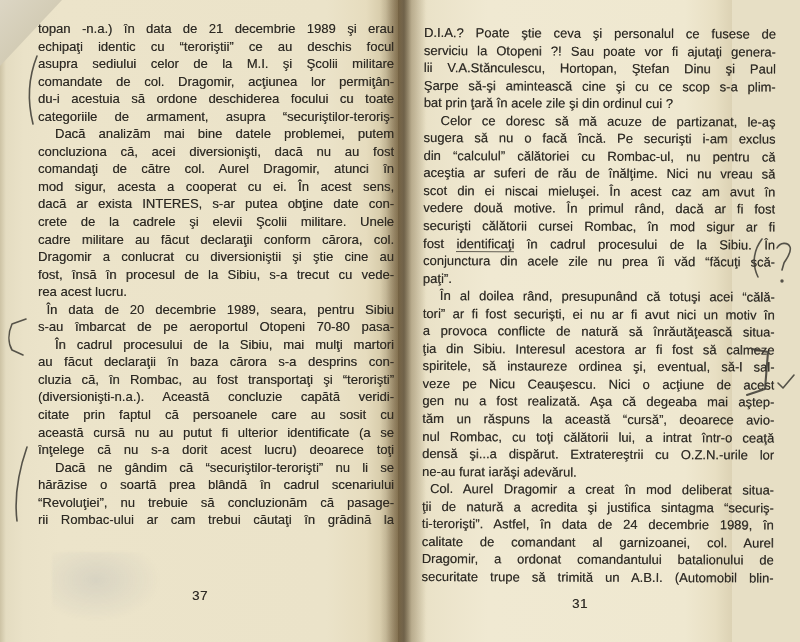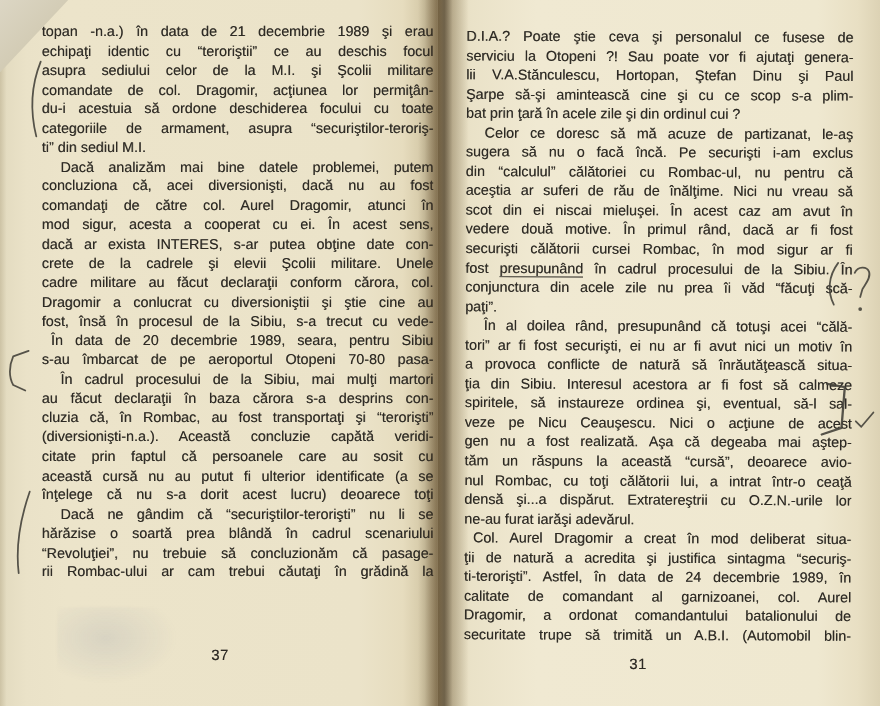--- a/index.html
+++ b/index.html
@@ -7,21 +7,21 @@
     width:800px;height:642px;position:relative;overflow:hidden;
     background:#e7dfc5;
     font-family:"Liberation Sans",sans-serif;
   }
   .page{position:absolute;top:0;height:642px;}
   .page-left{
     left:0;width:398px;
     background:linear-gradient(90deg,#cdc3a5 0,#e4dcc1 6px,#eae2c8 24px,#ece4ca 60px,#ebe3c9 82%,#e6dcbe 92%,#d3c7a5 97%,#a4916c 100%);
   }
   .page-right{
-    left:398px;width:402px;
+    left:398px;width:334px;
     background:linear-gradient(90deg,#8a7753 0,#c0b291 6px,#ded3b2 14px,#eae2c8 30px,#f0e9d2 90px,#efe8d0 86%,#e8dfc3 95%,#dcd2b4 100%);
   }
   .gutter{
     position:absolute;left:380px;top:0;width:46px;height:642px;
     background:linear-gradient(90deg,rgba(70,53,30,0) 0,rgba(70,53,30,.35) 40%,rgba(45,32,14,.55) 52%,rgba(70,53,30,.25) 68%,rgba(70,53,30,0) 100%);
   }
   .textblock{
     position:absolute;color:#2d2a24;font-size:13px;line-height:17.55px;
     text-shadow:0.3px 0 0 rgba(45,42,36,.55);
   }
@@ -58,30 +58,30 @@
 <body>
 
 <div class="page page-left">
   <div class="textblock" id="left-lines">
       <div class="tline">topan -n.a.) în data de 21 decembrie 1989 şi erau</div>
       <div class="tline">echipaţi identic cu “teroriştii” ce au deschis focul</div>
       <div class="tline">asupra sediului celor de la M.I. şi Şcolii militare</div>
       <div class="tline">comandate de col. Dragomir, acţiunea lor permiţân-</div>
       <div class="tline">du-i acestuia să ordone deschiderea focului cu toate</div>
       <div class="tline">categoriile de armament, asupra “securiştilor-teroriş-</div>
-      <div class="tline pend">ti” din sediul M.I.</div>
       <div class="tline ind">Dacă analizăm mai bine datele problemei, putem</div>
       <div class="tline">concluziona că, acei diversionişti, dacă nu au fost</div>
       <div class="tline">comandaţi de către col. Aurel Dragomir, atunci în</div>
       <div class="tline">mod sigur, acesta a cooperat cu ei. În acest sens,</div>
       <div class="tline">dacă ar exista INTERES, s-ar putea obţine date con-</div>
       <div class="tline">crete de la cadrele şi elevii Şcolii militare. Unele</div>
       <div class="tline">cadre militare au făcut declaraţii conform cărora, col.</div>
       <div class="tline">Dragomir a conlucrat cu diversioniştii şi ştie cine au</div>
       <div class="tline">fost, însă în procesul de la Sibiu, s-a trecut cu vede-</div>
+      <div class="tline pend">rea acest lucru.</div>
       <div class="tline bull">• În data de 20 decembrie 1989, seara, pentru Sibiu</div>
       <div class="tline">s-au îmbarcat de pe aeroportul Otopeni 70-80 pasa-</div>
       <div class="tline ind">În cadrul procesului de la Sibiu, mai mulţi martori</div>
       <div class="tline">au făcut declaraţii în baza cărora s-a desprins con-</div>
       <div class="tline">cluzia că, în Rombac, au fost transportaţi şi “terorişti”</div>
       <div class="tline">(diversionişti-n.a.). Această concluzie capătă veridi-</div>
       <div class="tline">citate prin faptul că persoanele care au sosit cu</div>
       <div class="tline">această cursă nu au putut fi ulterior identificate (a se</div>
       <div class="tline">înţelege că nu s-a dorit acest lucru) deoarece toţi</div>
       <div class="tline ind">Dacă ne gândim că “securiştilor-terorişti” nu li se</div>
@@ -99,21 +99,21 @@
       <div class="tline">lii V.A.Stănculescu, Hortopan, Ştefan Dinu şi Paul</div>
       <div class="tline">Şarpe să-şi amintească cine şi cu ce scop s-a plim-</div>
       <div class="tline pend">bat prin ţară în acele zile şi din ordinul cui ?</div>
       <div class="tline ind">Celor ce doresc să mă acuze de partizanat, le-aş</div>
       <div class="tline">sugera să nu o facă încă. Pe securişti i-am exclus</div>
       <div class="tline">din “calculul” călătoriei cu Rombac-ul, nu pentru că</div>
       <div class="tline">aceştia ar suferi de rău de înălţime. Nici nu vreau să</div>
       <div class="tline">scot din ei niscai mieluşei. În acest caz am avut în</div>
       <div class="tline">vedere două motive. În primul rând, dacă ar fi fost</div>
       <div class="tline">securişti călătorii cursei Rombac, în mod sigur ar fi</div>
-      <div class="tline"><span>fost </span><span class="uline">presupunând</span><span> în cadrul procesului de la Sibiu. În</span></div>
+      <div class="tline"><span>fost </span><span class="uline">identificaţi</span><span> în cadrul procesului de la Sibiu. În</span></div>
       <div class="tline">conjunctura din acele zile nu prea îi văd “făcuţi scă-</div>
       <div class="tline pend">paţi”.</div>
       <div class="tline ind">În al doilea rând, presupunând că totuşi acei “călă-</div>
       <div class="tline">tori” ar fi fost securişti, ei nu ar fi avut nici un motiv în</div>
       <div class="tline">a provoca conflicte de natură să înrăutăţească situa-</div>
       <div class="tline">ţia din Sibiu. Interesul acestora ar fi fost să calmeze</div>
       <div class="tline">spiritele, să instaureze ordinea şi, eventual, să-l sal-</div>
       <div class="tline">veze pe Nicu Ceauşescu. Nici o acţiune de acest</div>
       <div class="tline">gen nu a fost realizată. Aşa că degeaba mai aştep-</div>
       <div class="tline">tăm un răspuns la această “cursă”, deoarece avio-</div>

